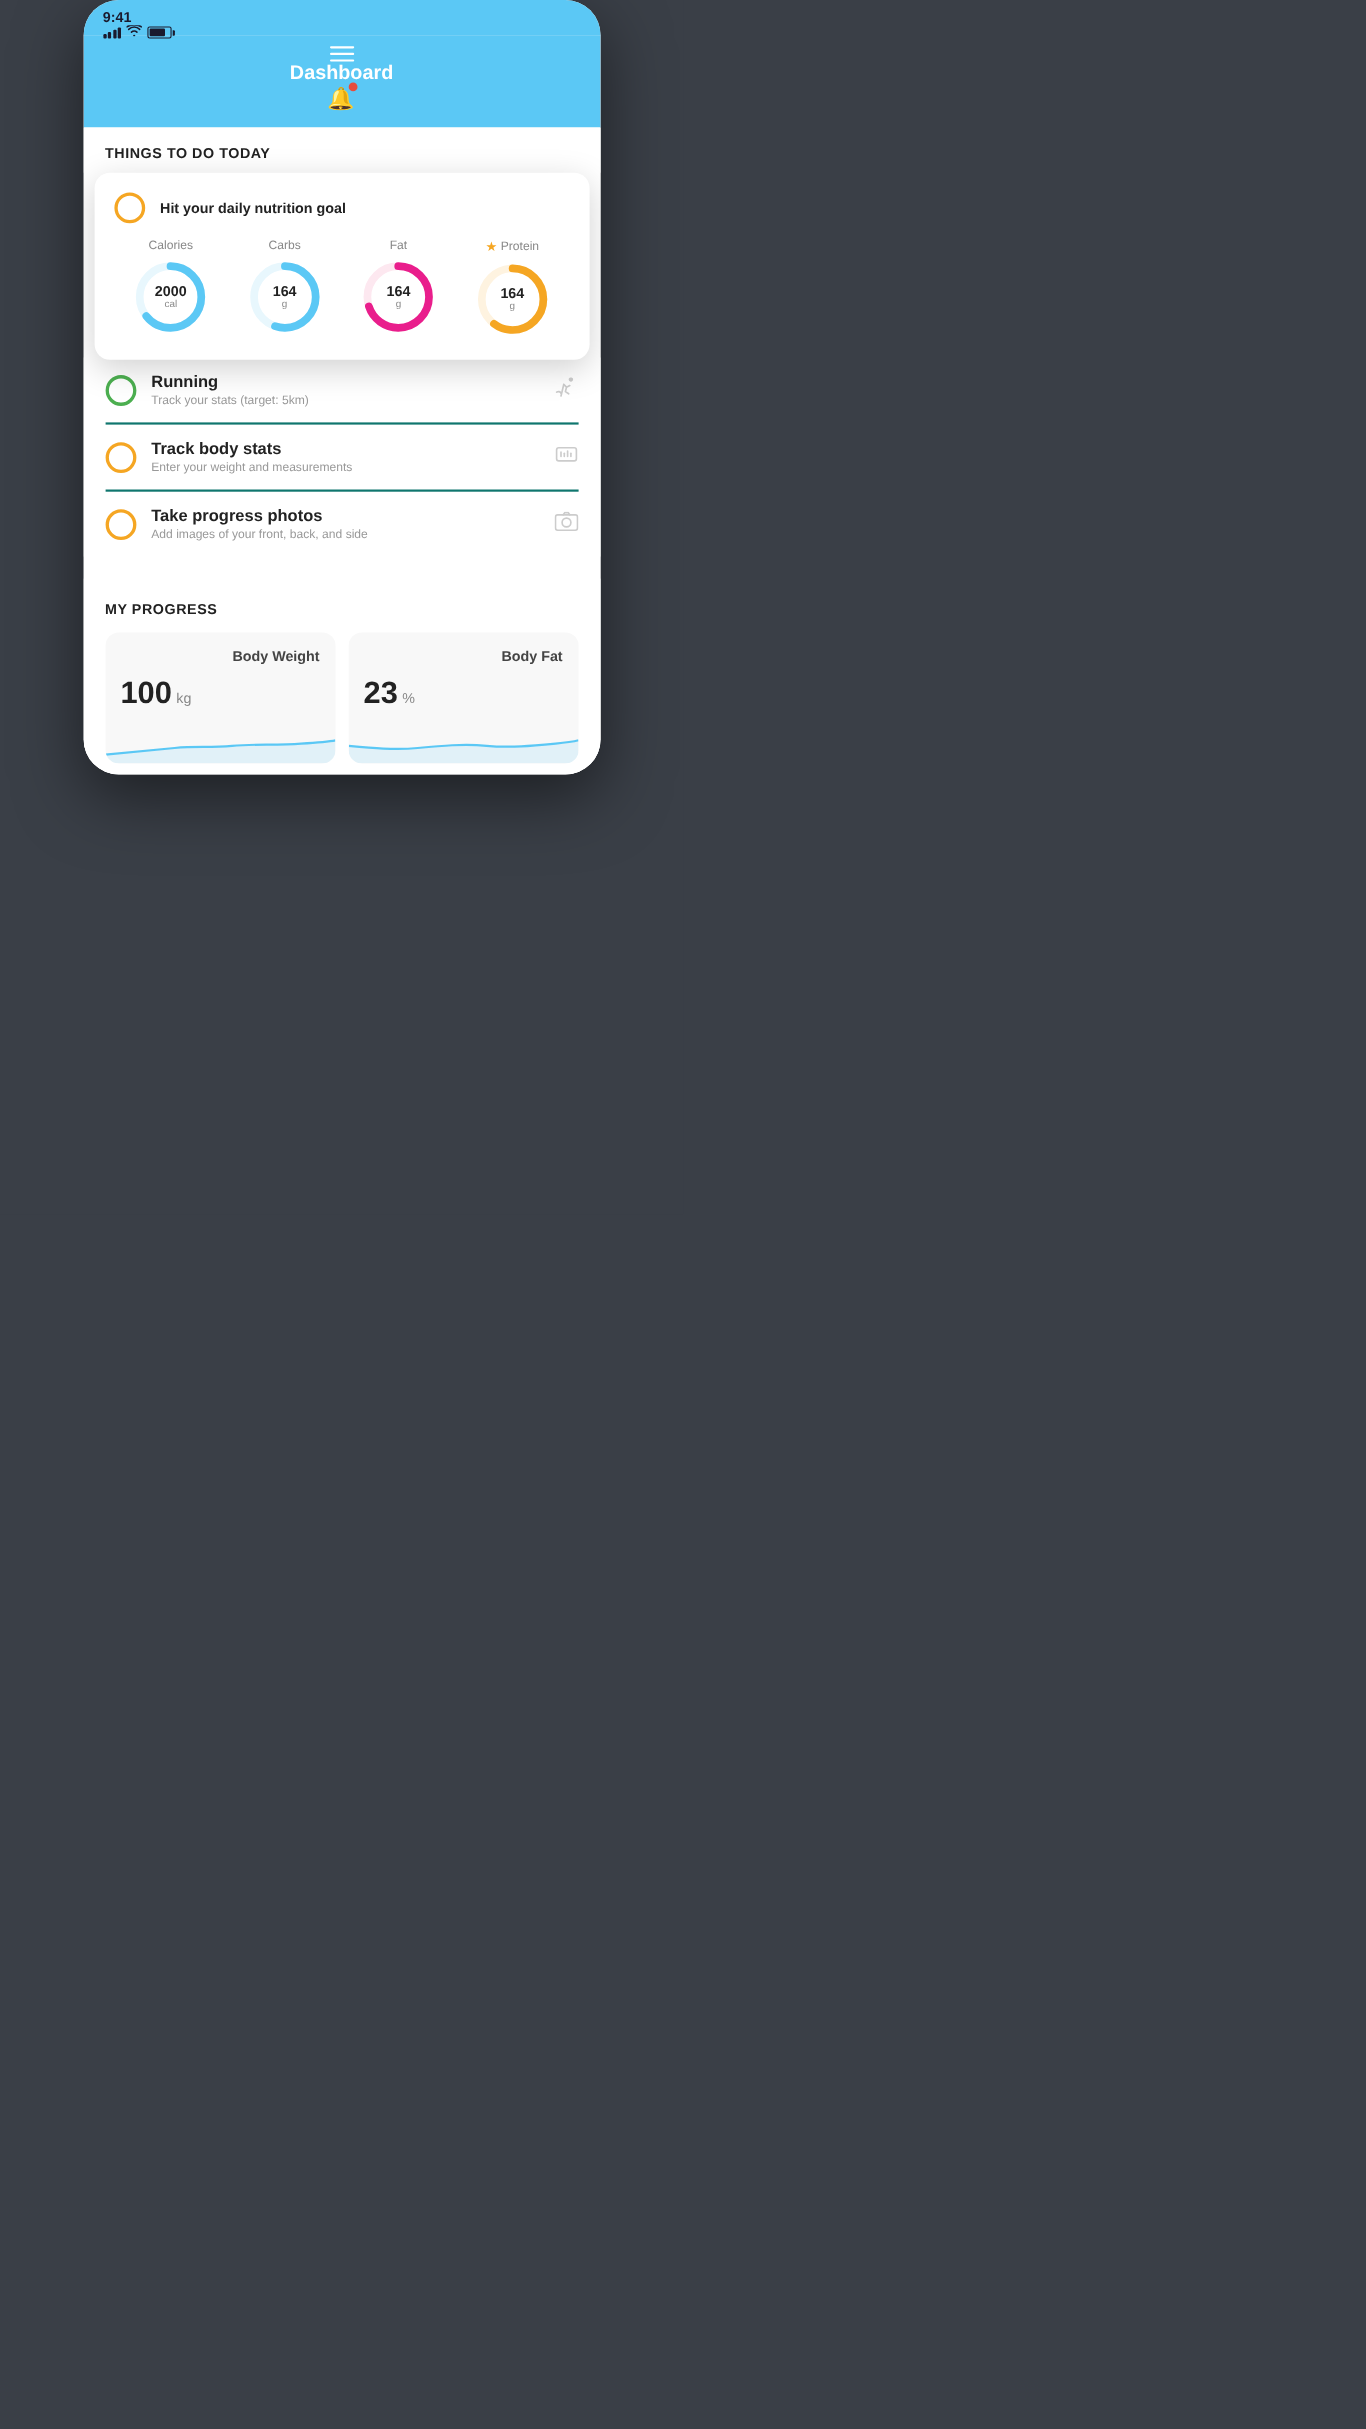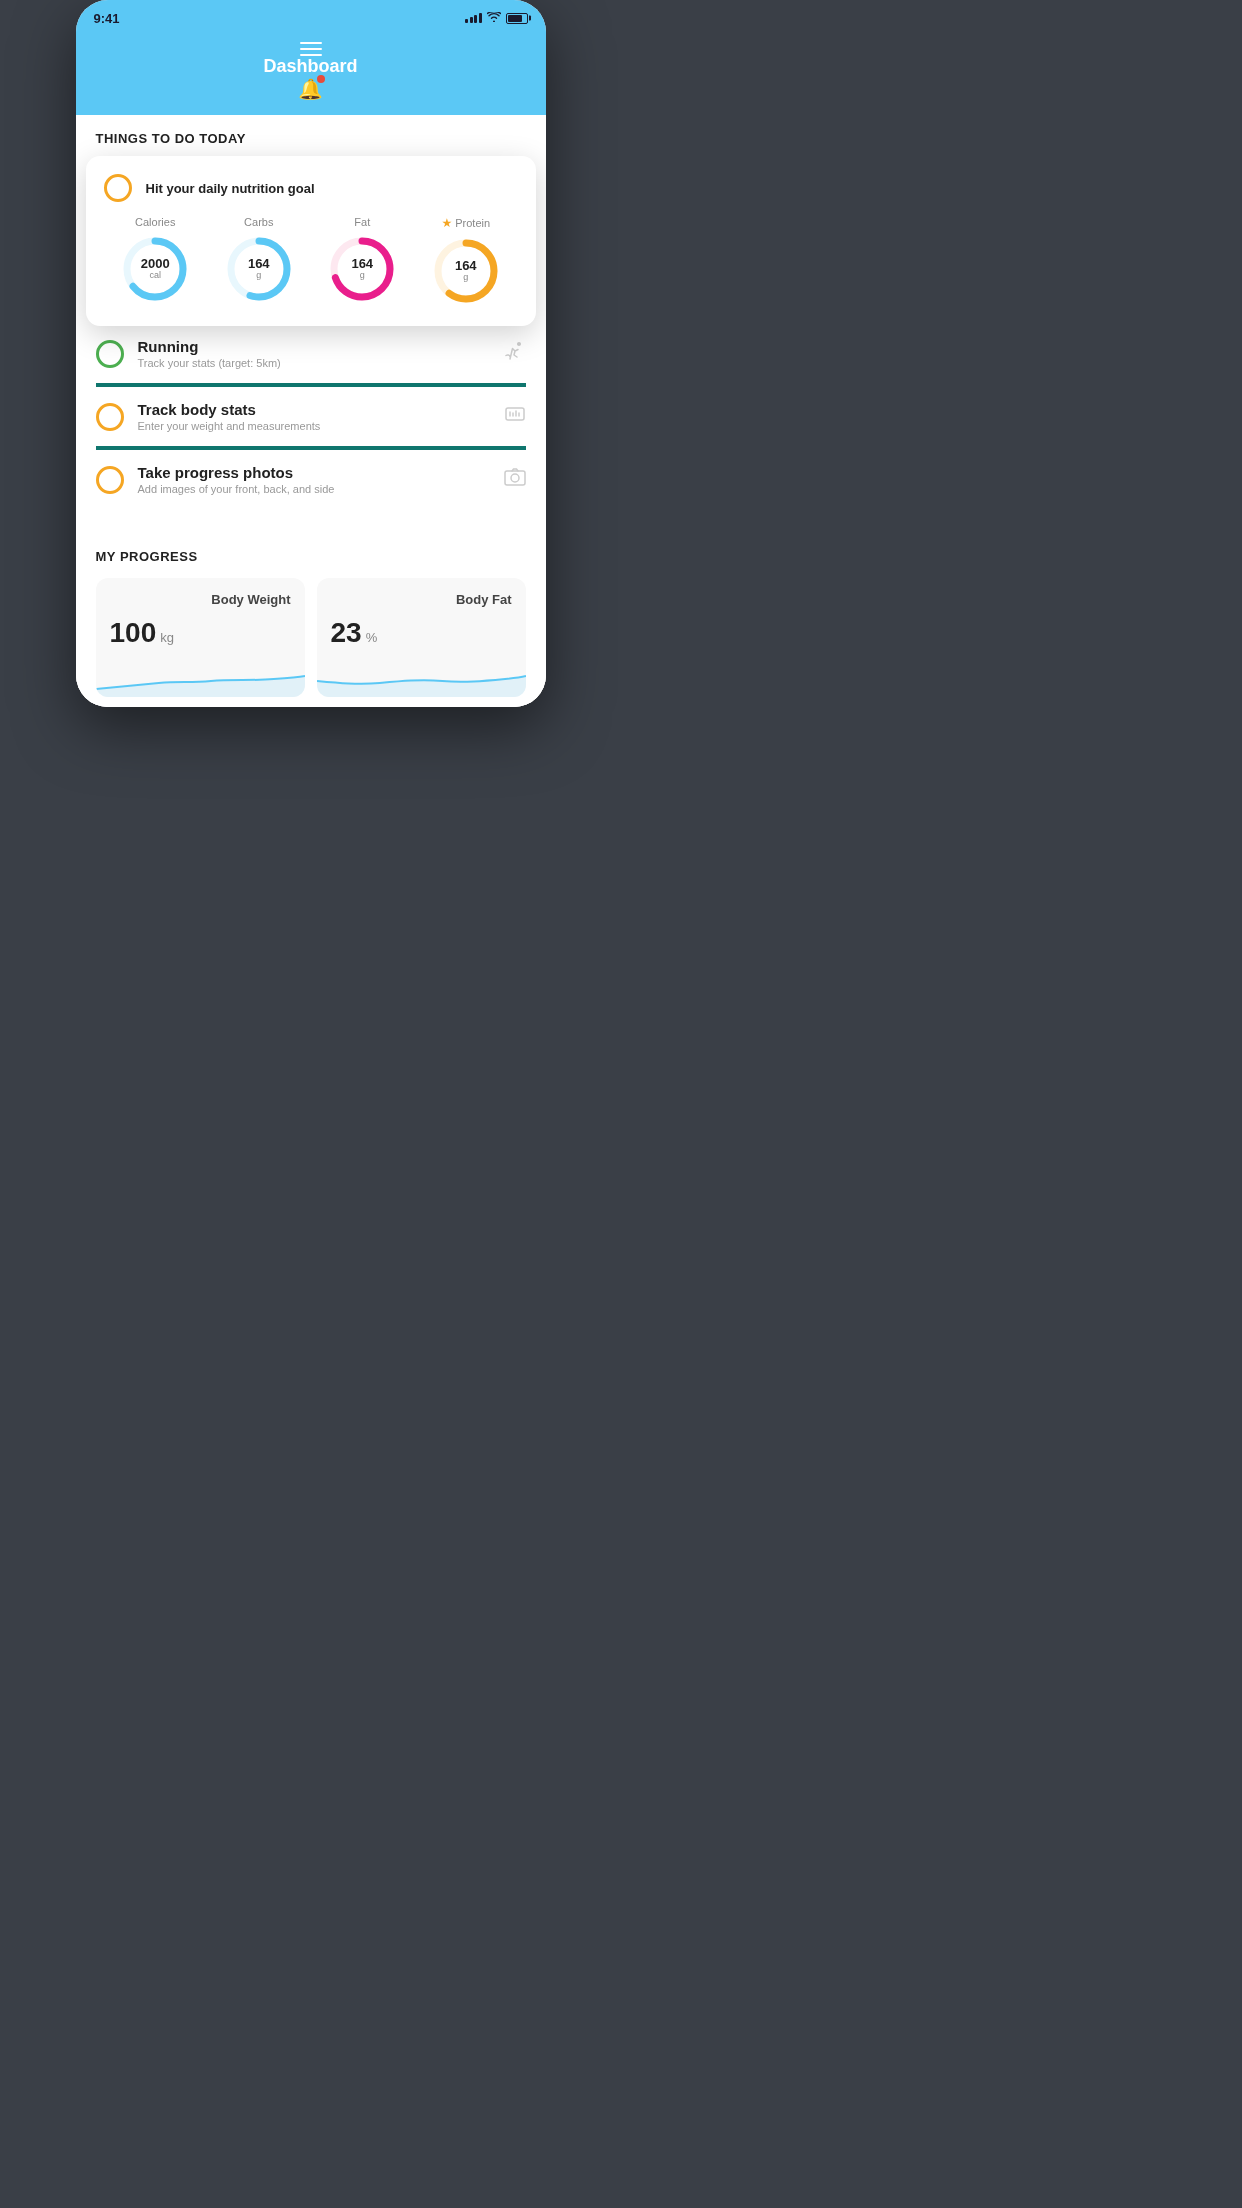--- a/index.html
+++ b/index.html
@@ -42,24 +42,24 @@
       border-radius: 32px;
       overflow: hidden;
       box-shadow: 0 20px 60px rgba(0,0,0,0.5);
       position: relative;
     }
 
     
     .status-bar {
       background: #5bc8f5;
       display: flex;
-      align-items: center;
       justify-content: space-between;
       padding: 8px 18px 4px 18px;
       height: 32px;
+      flex-direction: column;
     }
     .status-time {
       color: #1a1a2e;
       font-size: 13px;
       font-weight: 600;
     }
     .status-icons {
       display: flex;
       align-items: center;
       gap: 5px;
@@ -256,21 +256,21 @@
     .todo-list {
       background: white;
       padding: 0 20px;
       margin-top: -2px;
     }
     .todo-row {
       display: flex;
       align-items: center;
       justify-content: space-between;
       padding: 14px 0;
-      border-bottom: 4px solid #0f766e;
+      border-bottom: 2px solid #0f766e;
     }
     .todo-row-left {
       display: flex;
       align-items: center;
       gap: 14px;
     }
     .todo-row-text {
       display: flex;
       flex-direction: column;
     }

